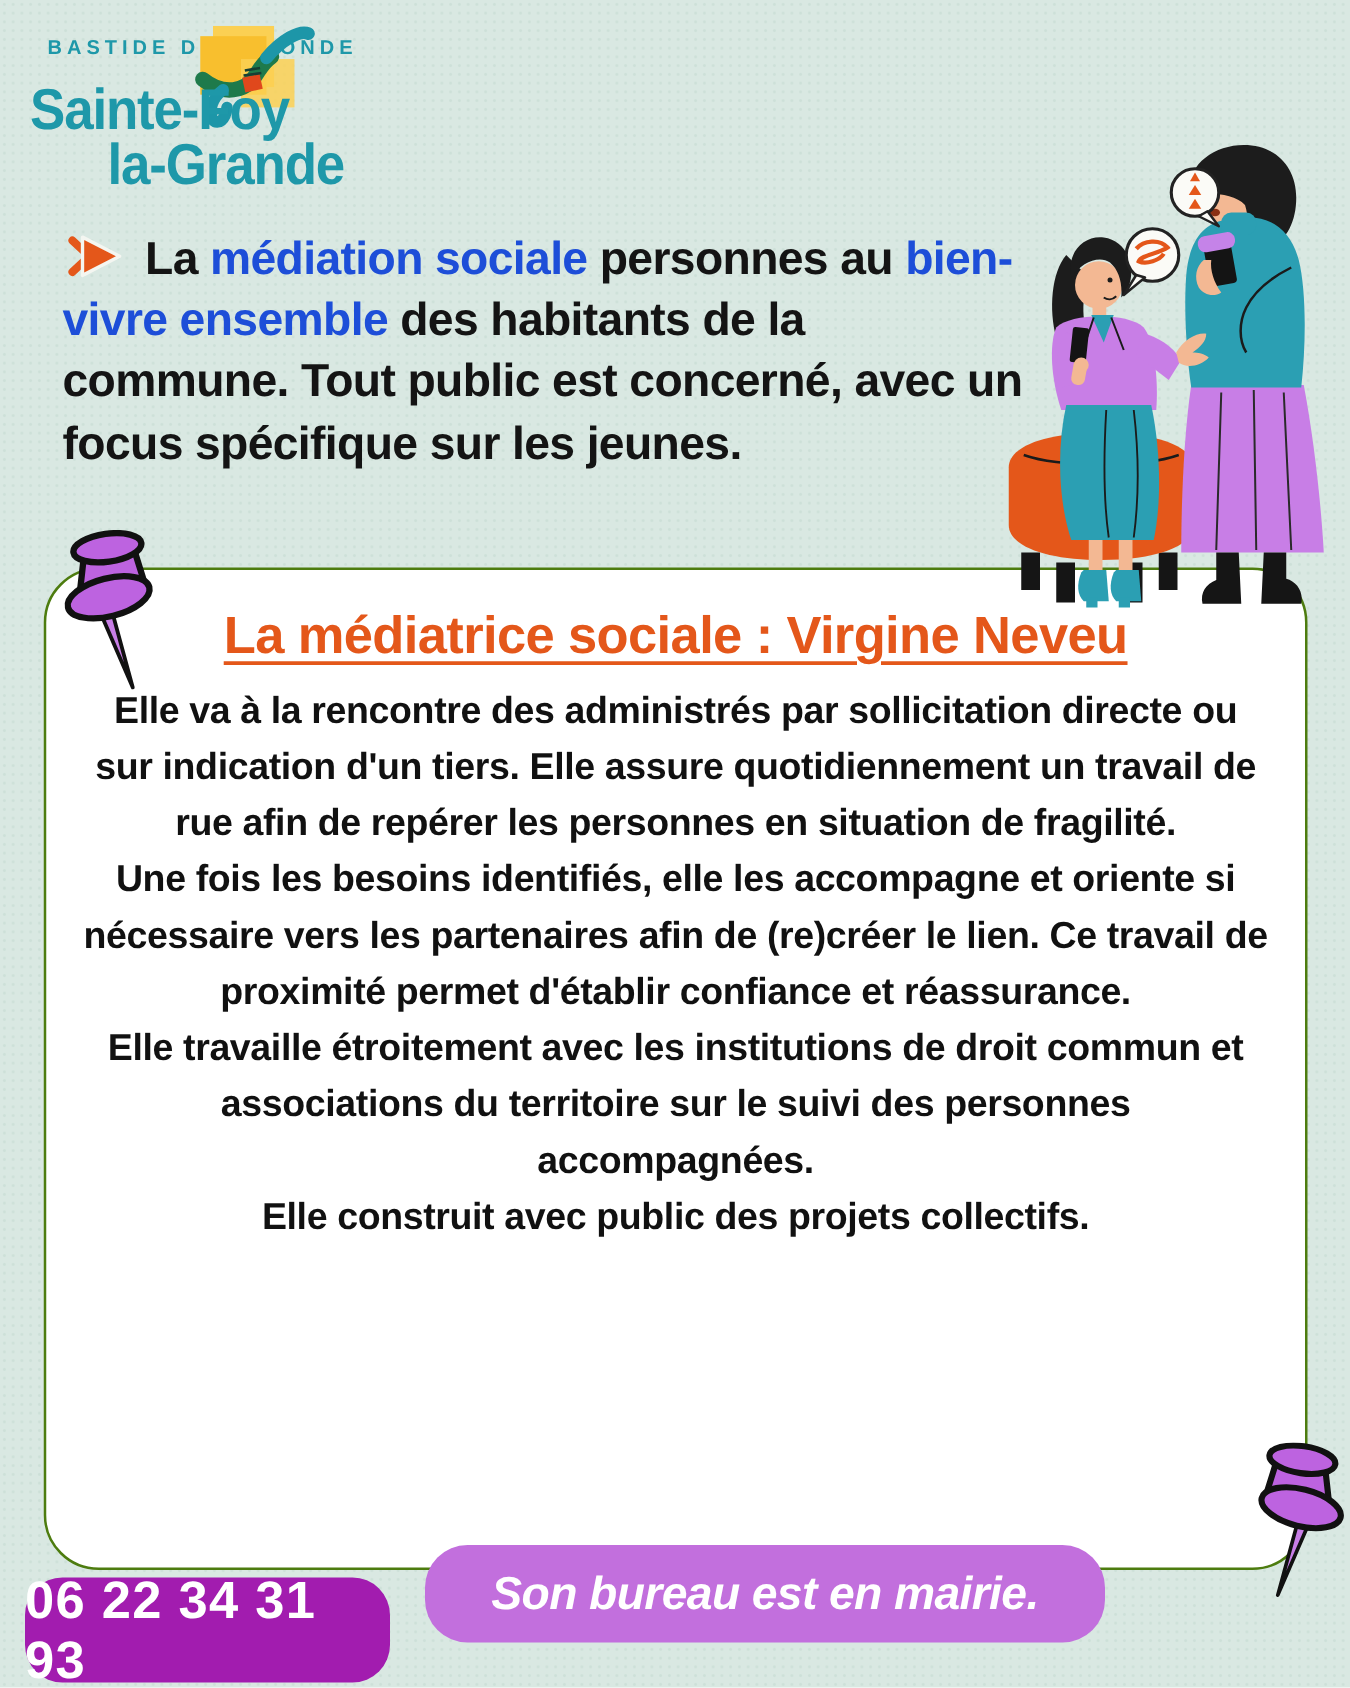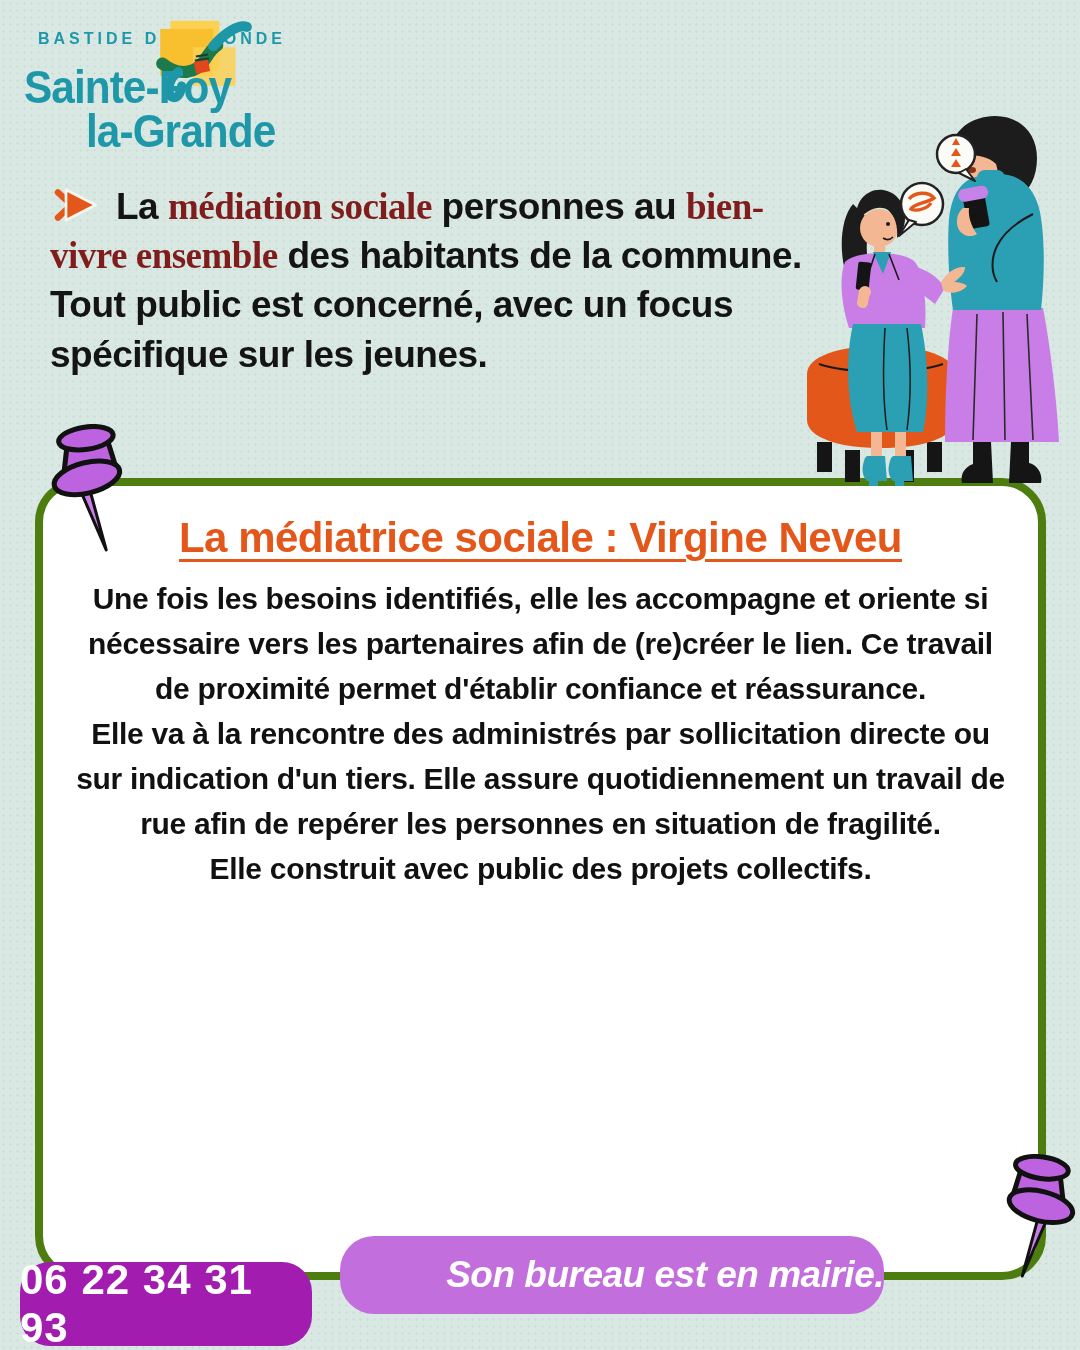--- a/index.html
+++ b/index.html
@@ -27,50 +27,50 @@
     letter-spacing:-1px;transform:scaleX(.92);transform-origin:left top;
   }
   .logo-mark{left:148px;top:12px;width:112px;height:98px;}
 
   
   .intro{
     left:50px;top:182px;width:772px;
     font-size:37px;font-weight:bold;line-height:1.33;color:#141414;
     letter-spacing:-0.5px;z-index:2;
   }
-  .intro .hl{color:#7f1d1d;font-family:Liberation Serif, serif;}
+  .intro .hl{color:#1d4ed8;}
   .arrow-bullet{display:inline-block;width:50px;height:36px;vertical-align:-4px;margin-right:16px;}
 
   
   .illu{left:795px;top:112px;width:270px;height:375px;z-index:3;}
 
   
   .card{
-    left:35px;top:478px;width:1011px;height:802px;box-sizing:border-box;
-    background:#ffffff;border:8px solid #4d7c0f;border-radius:44px;
+    left:35px;top:454px;width:1011px;height:802px;box-sizing:border-box;
+    background:#ffffff;border:2px solid #4d7c0f;border-radius:44px;
     padding:20px 28px 20px 28px;z-index:1;text-align:center;
   }
   .card-title{
     margin:8px 0 14px 0;font-size:42px;font-weight:bold;color:#e4571a;
     text-decoration:underline;text-decoration-thickness:3px;text-underline-offset:7px;
     letter-spacing:-0.5px;
   }
   .card-body p{
     margin:0;font-size:30px;font-weight:bold;line-height:1.5;color:#111111;
     letter-spacing:-0.3px;
   }
 
   
   .pin-top{left:36px;top:424px;width:112px;height:132px;z-index:6;}
   .pin-bottom{left:986px;top:1154px;width:100px;height:128px;transform:scaleX(-1);z-index:6;}
 
   
   .office-box{
     left:340px;top:1236px;width:544px;height:78px;background:#c26fdd;
-    border-radius:34px;z-index:4;display:flex;align-items:center;justify-content:flex-end;
+    border-radius:34px;z-index:4;display:flex;align-items:center;justify-content:center;
   }
   .office-box span{
     color:#ffffff;font-size:37px;font-weight:bold;font-style:italic;letter-spacing:-0.5px;
   }
   .phone-box{
     left:20px;top:1262px;width:292px;height:84px;background:#a21caf;
     border-radius:30px;z-index:5;display:flex;align-items:center;justify-content:center;
   }
   .phone-box span{color:#ffffff;font-size:42px;font-weight:bold;letter-spacing:1px;}
 </style>
@@ -170,22 +170,23 @@
   <div class="abs intro">
     <svg class="arrow-bullet" viewBox="0 0 50 40">
       <path d="M6,6 L21,20 L6,34" fill="none" stroke="#e4571a" stroke-width="7" stroke-linecap="round" stroke-linejoin="round"></path>
       <path d="M15,3 L48,20 L15,37 Z" fill="#e4571a" stroke="#f4f6f1" stroke-width="3" stroke-linejoin="round"></path>
     </svg><span>La </span><span class="hl">médiation sociale</span><span> personnes au </span><span class="hl">bien-vivre ensemble</span><span> des habitants de la commune. Tout public est concerné, avec un focus spécifique sur les jeunes.</span>
   </div>
 
   <section class="abs card">
     <h2 class="card-title">La médiatrice sociale : Virgine Neveu</h2>
     <div class="card-body">
+      <p>Elle va à la rencontre des administrés par sollicitation directe ou sur indication d'un tiers. Elle assure quotidiennement un travail de rue afin de repérer les personnes en situation de fragilité.</p>
       <p>Une fois les besoins identifiés, elle les accompagne et oriente si nécessaire vers les partenaires afin de (re)créer le lien. Ce travail de proximité permet d'établir confiance et réassurance.</p>
-      <p>Elle va à la rencontre des administrés par sollicitation directe ou sur indication d'un tiers. Elle assure quotidiennement un travail de rue afin de repérer les personnes en situation de fragilité.</p>
+      <p>Elle travaille étroitement avec les institutions de droit commun et associations du territoire sur le suivi des personnes accompagnées.</p>
       <p>Elle construit avec public des projets collectifs.</p>
     </div>
   </section>
 
   <svg class="abs pin-top" viewBox="0 0 100 130">
     <path d="M46,58 L64,124 L38,64 Z" fill="#c87ee6" stroke="#111111" stroke-width="3" stroke-linejoin="round"></path>
     <path d="M26,16 L64,12 L74,44 L22,52 Z" fill="#bd63e0" stroke="#111111" stroke-width="5" stroke-linejoin="round"></path>
     <ellipse cx="45" cy="53" rx="33" ry="15" fill="#bd63e0" stroke="#111111" stroke-width="5" transform="rotate(-14 45 53)"></ellipse>
     <ellipse cx="44" cy="14" rx="27" ry="11" fill="#bd63e0" stroke="#111111" stroke-width="5" transform="rotate(-8 44 14)"></ellipse>
   </svg>

